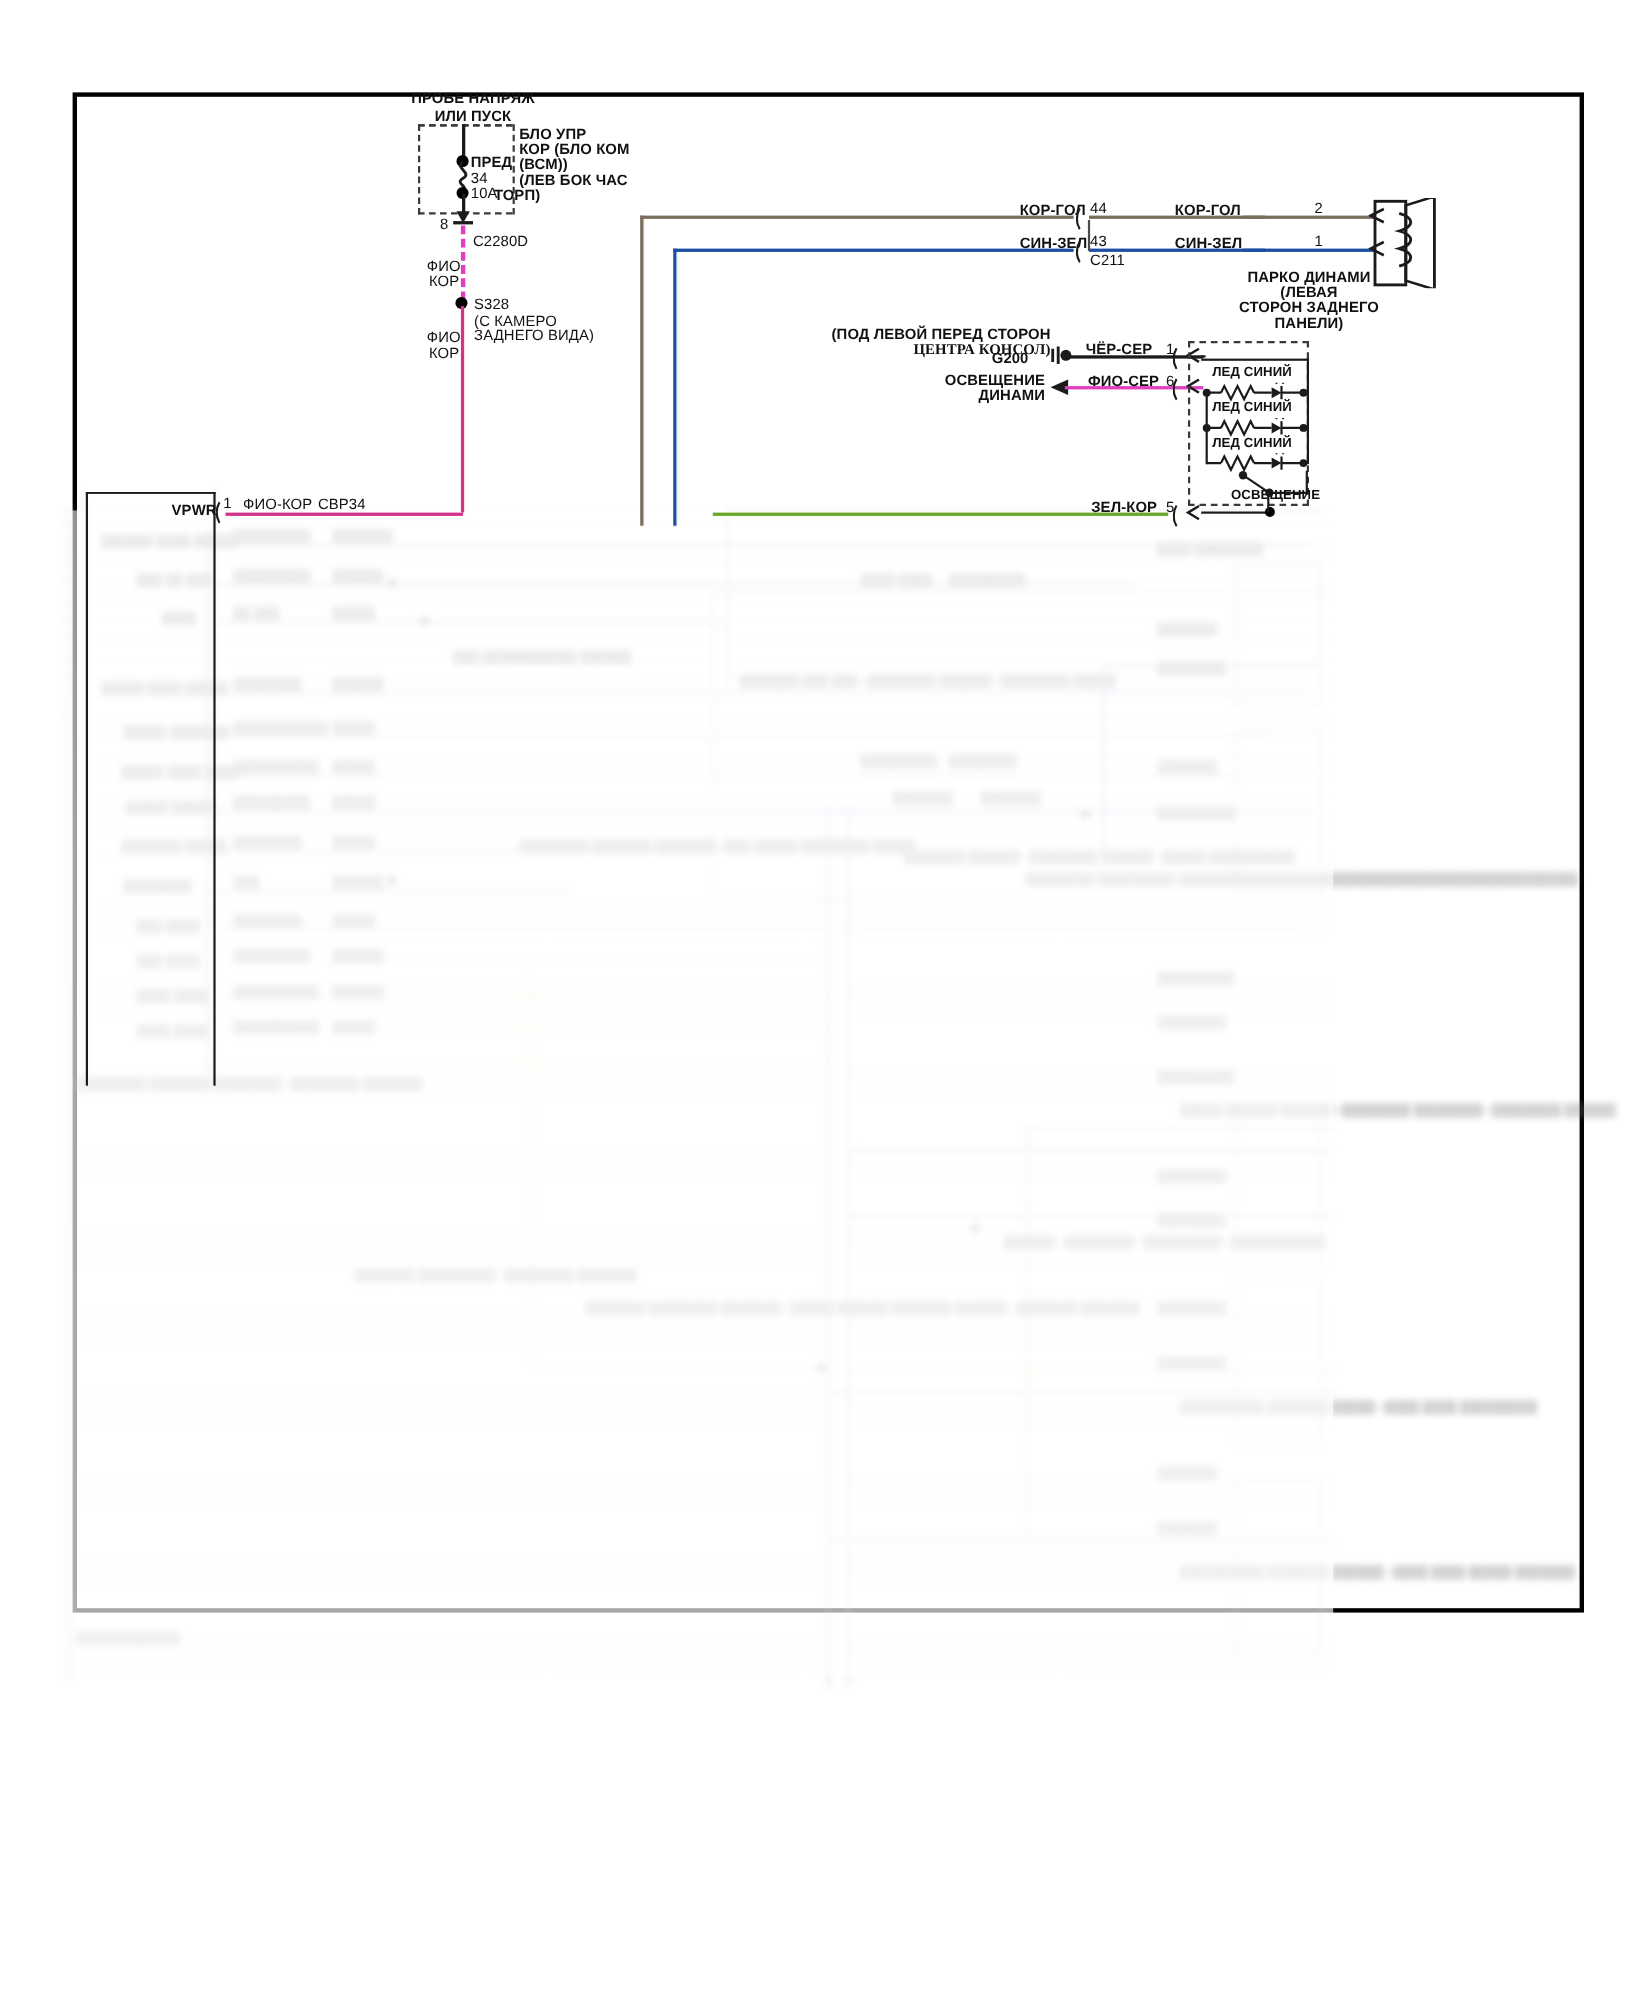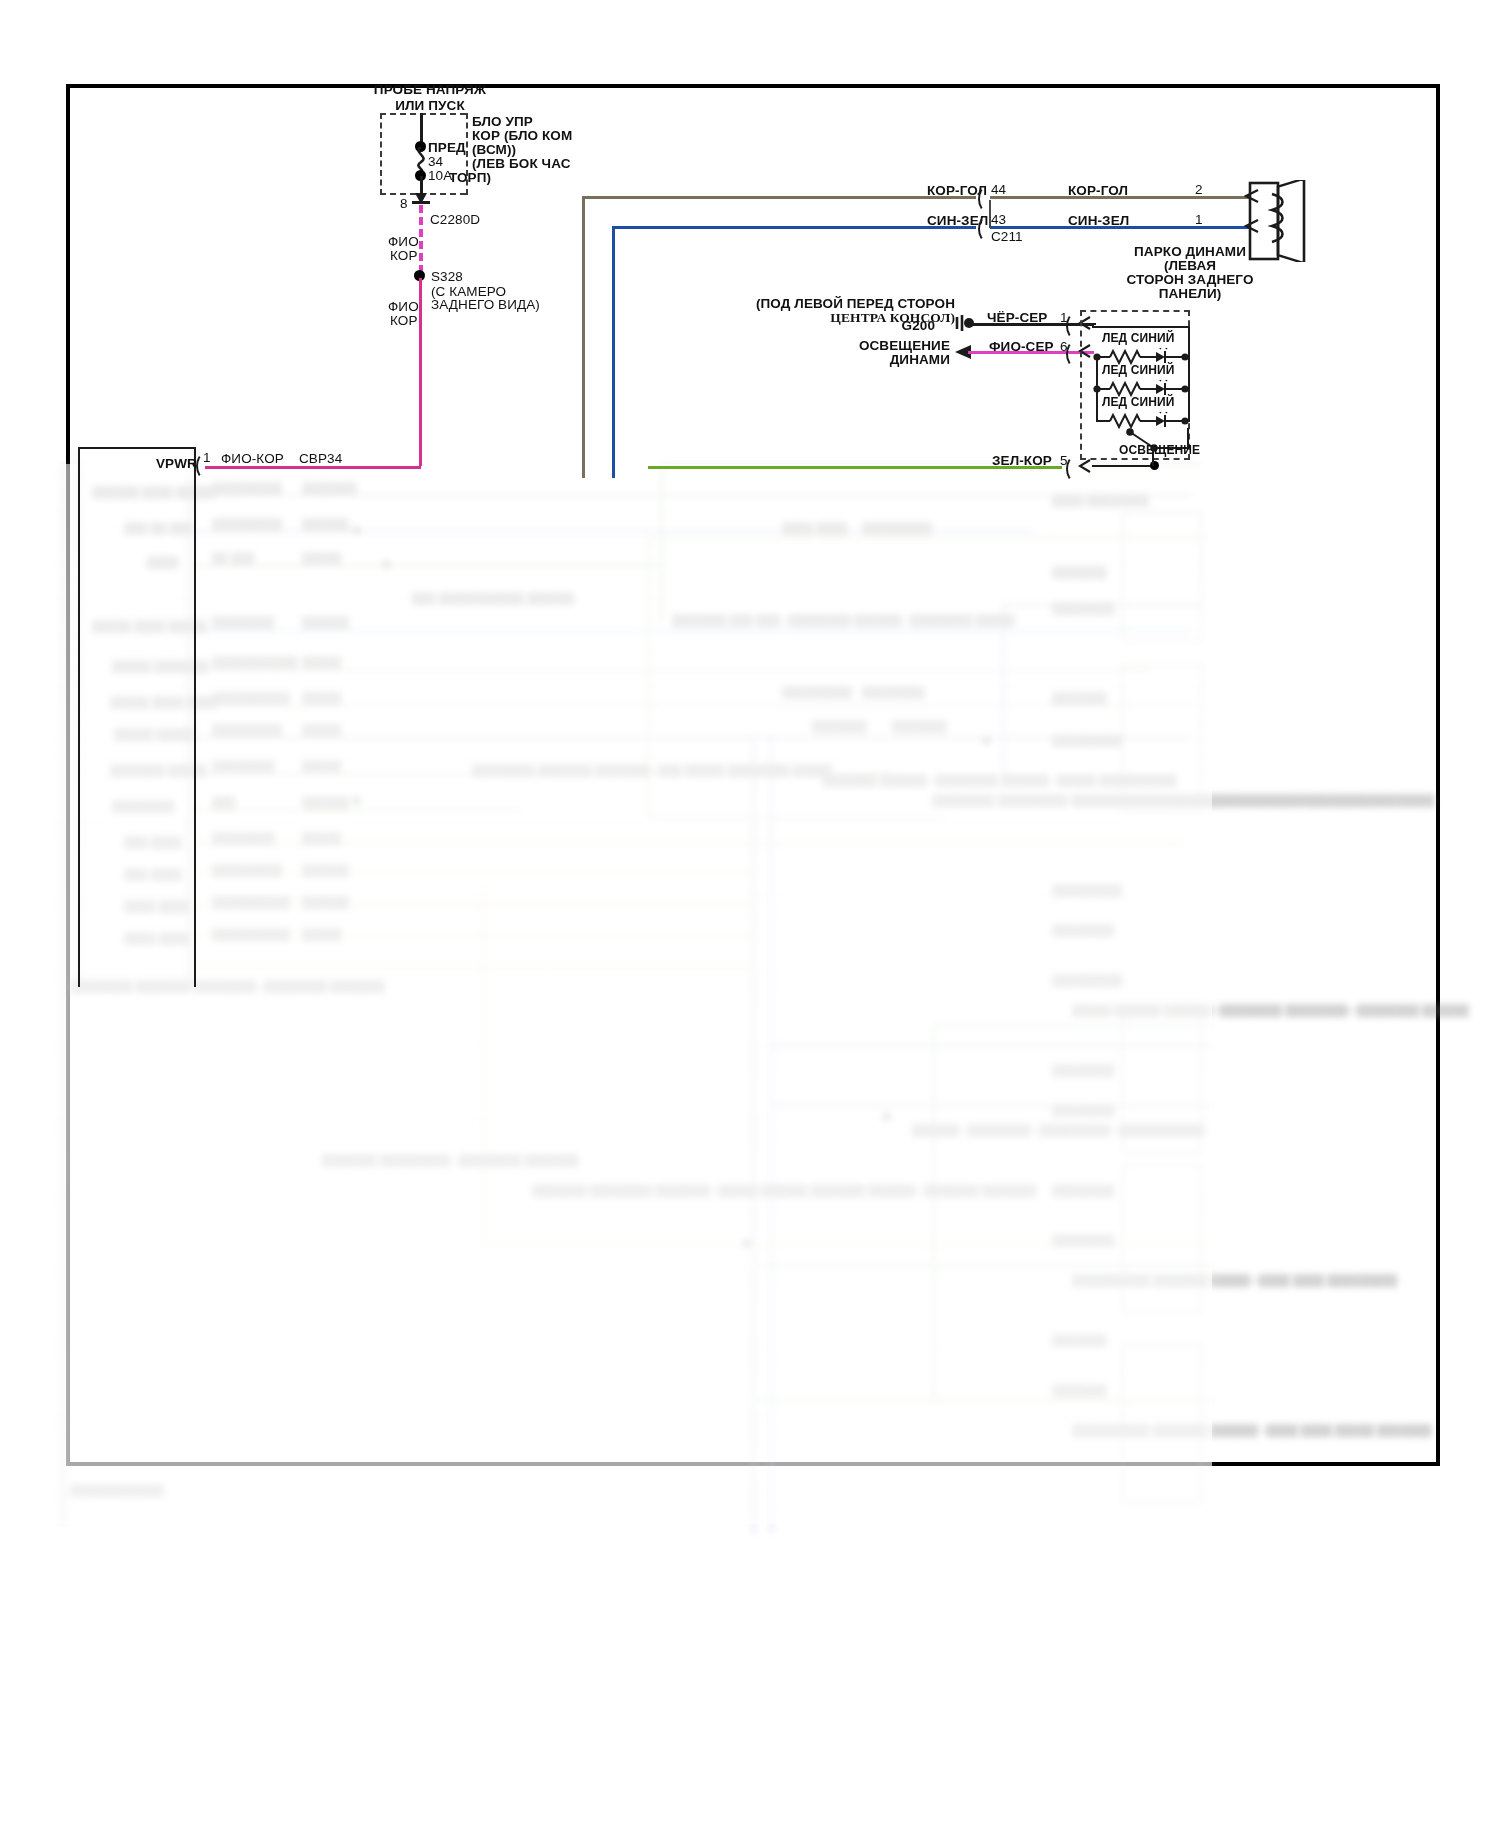--- a/index.html
+++ b/index.html
@@ -263,21 +263,21 @@
 
   <div class="vseg" style="left:419px;top:278px;height:188px;border-left-color:#d4338c;"></div>
   <div class="lbl" style="left:388px;top:299px;">ФИО</div>
   <div class="lbl" style="left:390px;top:313px;">КОР</div>
 
   <div class="solidbox" style="left:78px;top:447px;width:118px;height:540px;border-top:2.5px solid #1b1b1b;border-right:2.5px solid #1b1b1b;border-bottom:none;border-left:2.5px solid #1b1b1b;"></div>
   <div class="lbl b" style="left:156px;top:456px;">VPWR</div>
   <div class="arc" style="left:196px;top:453px;"></div>
   <div class="lbl" style="left:203px;top:450px;">1</div>
   <div class="lbl" style="left:221px;top:451px;">ФИО-КОР</div>
-  <div class="lbl" style="left:299px;top:451px;">CBP34</div>
+  <div class="lbl" style="left:289px;top:451px;">CBP34</div>
 
   <div class="hseg" style="left:205px;top:466px;width:216px;border-top-color:#d4338c;"></div>
 
   <div class="hseg" style="left:582px;top:196px;width:394px;border-top-color:#7a6e5d;"></div>
   <div class="lbl b" style="left:927px;top:183px;">КОР-ГОЛ</div>
   <div class="arc" style="left:978px;top:186px;"></div>
   <div class="lbl" style="left:991px;top:182px;">44</div>
   <div class="hseg" style="left:990px;top:196px;width:160px;border-top-color:#7a6e5d;"></div>
   <div class="lbl b" style="left:1068px;top:183px;">КОР-ГОЛ</div>
   <div class="hseg" style="left:1130px;top:196px;width:120px;border-top-color:#7a6e5d;"></div>

